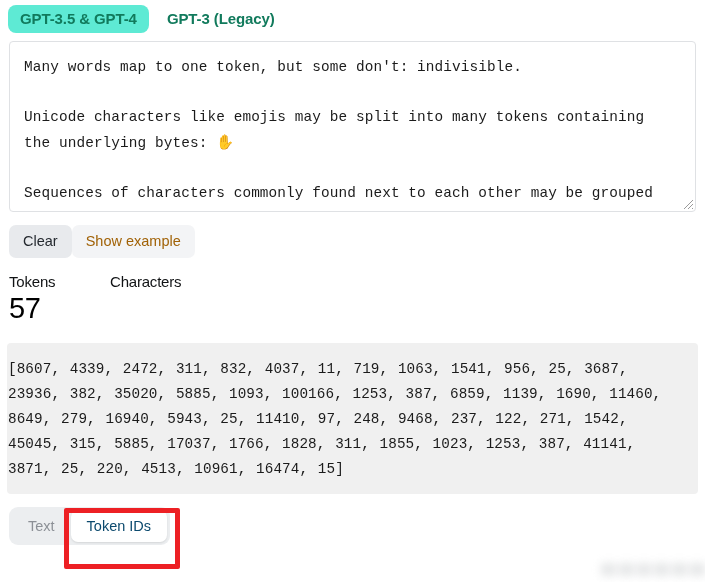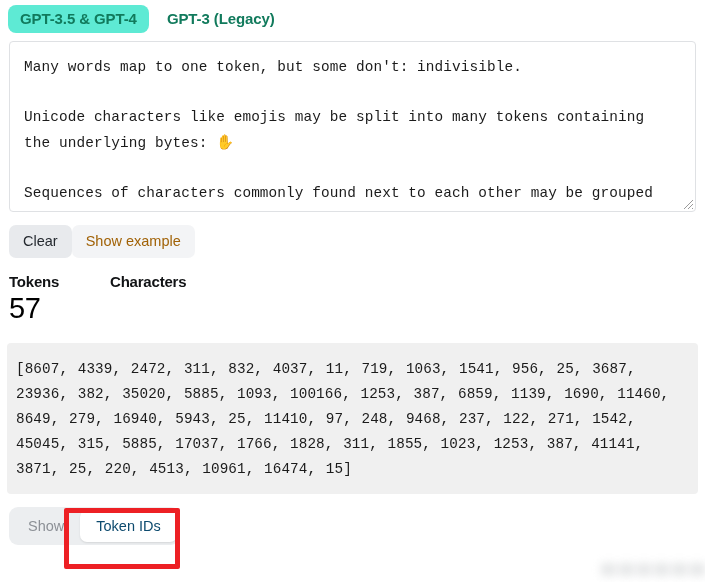--- a/index.html
+++ b/index.html
@@ -99,40 +99,40 @@
   }
 
   
   .stats {
     display: flex;
     padding: 15px 9px 0 9px;
   }
   .stat-tokens { width: 101px; }
   .stat-label {
     font-size: 15px;
-    font-weight: bold;
+    font-weight: normal;
     color: #111315;
     letter-spacing: -0.2px;
   }
   .stat-value {
     font-size: 29px;
     color: #000000;
     margin-top: 3px;
     letter-spacing: -0.5px;
     line-height: 1.1;
   }
 
   
   .token-panel {
     margin: 18px 7px 0 7px;
     background: #f0f0f0;
     border-radius: 4px;
     min-height: 126px;
     box-sizing: border-box;
-    padding: 14px 13px 12px 9px;
+    padding: 14px 13px 12px 1px;
   }
   .token-ids {
     font-family: "Liberation Mono", "DejaVu Sans Mono", monospace;
     font-size: 14.3px;
     line-height: 25px;
     color: #1b1b1b;
     margin: 0;
     word-spacing: 1px;
     letter-spacing: 0.1px;
     word-break: break-word;
@@ -238,21 +238,21 @@
     <div class="stat-label">Characters</div>
   </div>
 </div>
 
 <div class="token-panel">
   <p class="token-ids">[8607, 4339, 2472, 311, 832, 4037, 11, 719, 1063, 1541, 956, 25, 3687, 23936, 382, 35020, 5885, 1093, 100166, 1253, 387, 6859, 1139, 1690, 11460, 8649, 279, 16940, 5943, 25, 11410, 97, 248, 9468, 237, 122, 271, 1542, 45045, 315, 5885, 17037, 1766, 1828, 311, 1855, 1023, 1253, 387, 41141, 3871, 25, 220, 4513, 10961, 16474, 15]</p>
 </div>
 
 <div class="view-tabs-row">
   <div class="view-tabs">
-    <div class="view-tab">Show</div>
+    <div class="view-tab">Text</div>
     <div class="view-tab active">Token IDs</div>
   </div>
 </div>
 
 <div class="annotation-box"></div>
 
 <div class="watermark">
   <i></i>
     <i></i>
     <i></i>

